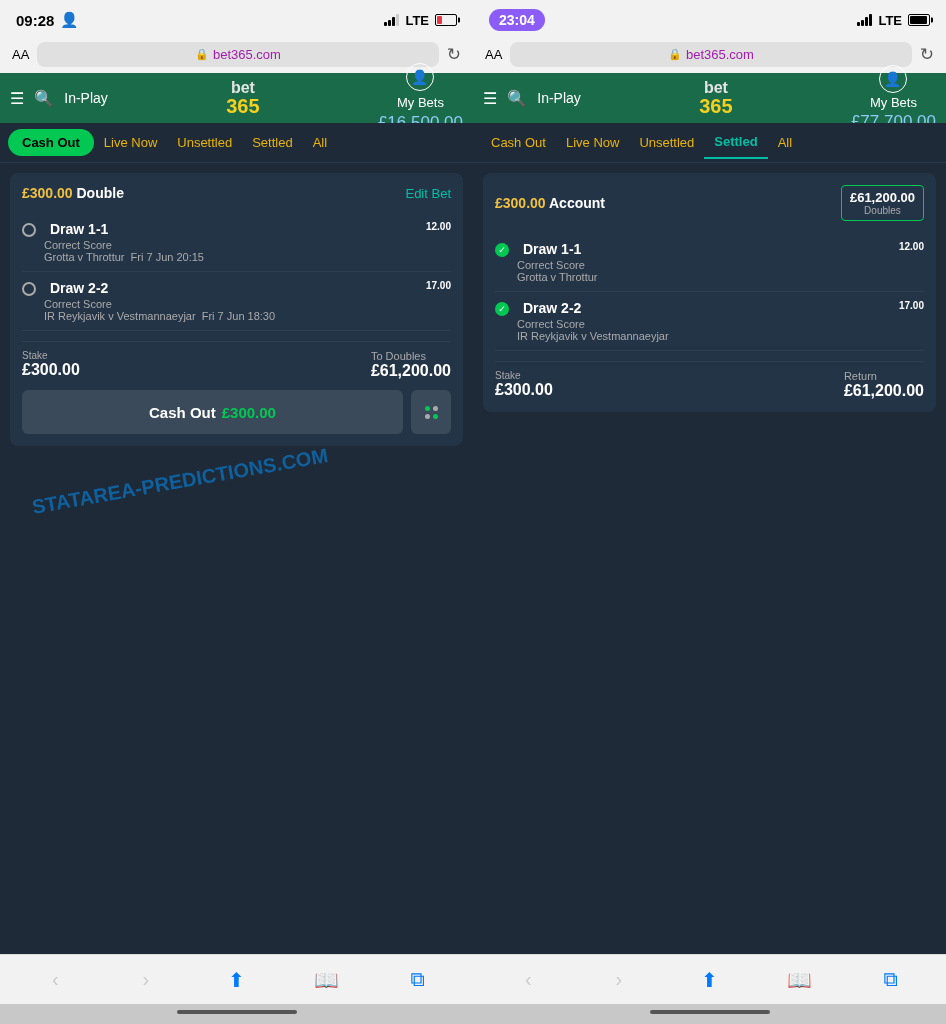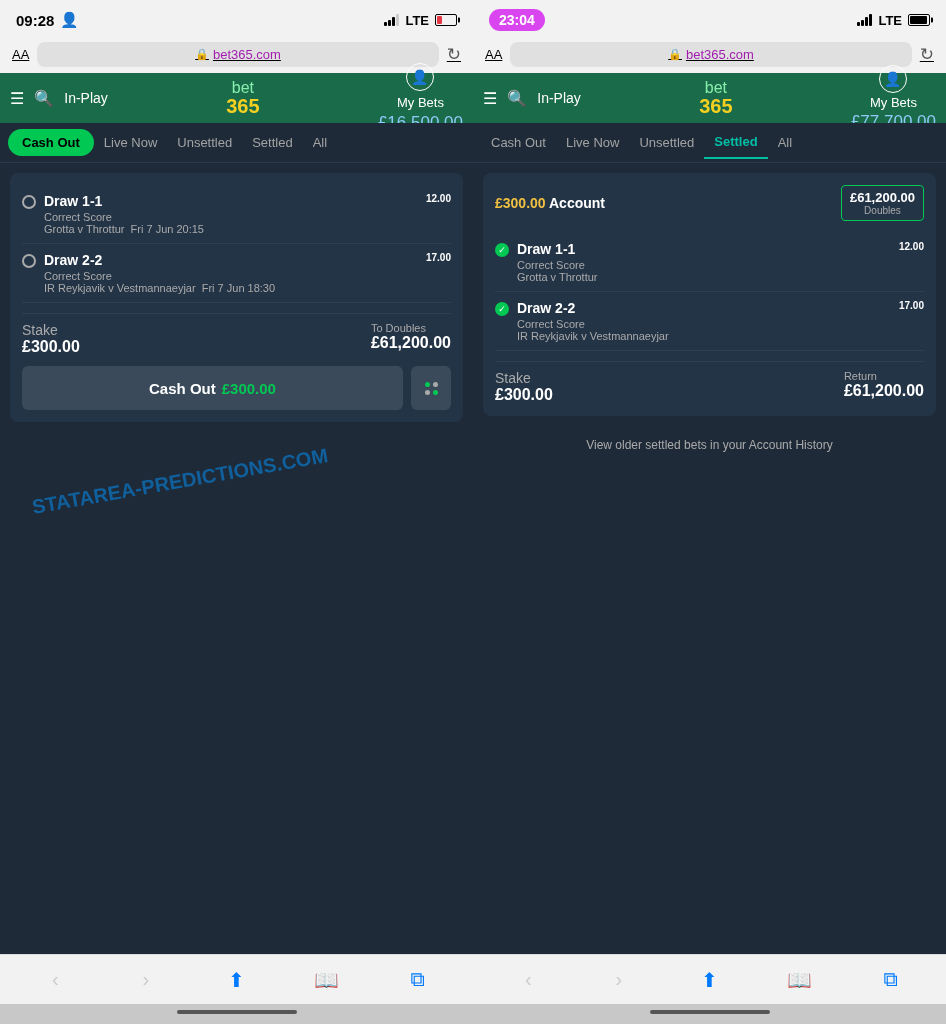--- a/index.html
+++ b/index.html
@@ -87,36 +87,35 @@
       border-radius: 0 1px 1px 0;
     }
     .battery-fill {
       height: 100%;
       border-radius: 1px;
     }
     .battery-fill.low { background: #e63946; width: 30%; }
     .battery-fill.full { background: #000; width: 95%; }
     
     .timer-badge {
-      background: #d946ef;
+      background: #8b5cf6;
       color: white;
       font-size: 14px;
       font-weight: 700;
       padding: 3px 10px;
       border-radius: 14px;
     }
 
     
     .browser-bar {
       background: #f2f2f2;
       padding: 6px 12px;
       display: flex;
       align-items: center;
       gap: 8px;
-      text-decoration: underline;
     }
     .aa-text {
       font-size: 13px;
       color: #000;
       font-weight: 500;
     }
     .url-bar {
       flex: 1;
       background: #e0e0e0;
       border-radius: 8px;
@@ -150,22 +149,22 @@
       font-size: 14px;
       color: white;
       font-weight: 500;
     }
     .bet365-logo {
       text-align: center;
       line-height: 1;
     }
     .bet365-bet {
       font-size: 16px;
-      font-weight: 400;
-      color: #86efac;
+      font-weight: 700;
+      color: #e5e5e5;
       margin-top: 12px;
     }
     .bet365-365 {
       font-size: 20px;
       font-weight: 800;
       color: #f5d020;
     }
     .nav-mybets {
       font-size: 13px;
       color: white;
@@ -200,21 +199,21 @@
       display: flex;
       align-items: center;
       padding: 0 8px;
       height: 40px;
       gap: 0;
       border-bottom: 1px solid #2a3a4a;
     }
     .tab-item {
       padding: 8px 10px;
       font-size: 13px;
-      color: #a3a3a3;
+      color: #eab308;
       cursor: pointer;
       white-space: nowrap;
     }
     .tab-item.active-green {
       background: #00c853;
       color: #000;
       border-radius: 20px;
       font-weight: 600;
       padding: 6px 14px;
     }
@@ -279,21 +278,21 @@
       border-bottom: none;
     }
     .selection-row {
       display: flex;
       justify-content: space-between;
       align-items: flex-start;
     }
     .selection-left {
       display: flex;
       align-items: flex-start;
-      gap: 8px;
+      gap: 14px;
     }
     .sel-indicator {
       width: 14px;
       height: 14px;
       border-radius: 50%;
       border: 2px solid #aaa;
       margin-top: 2px;
       flex-shrink: 0;
     }
     .sel-indicator.won {
@@ -323,21 +322,21 @@
     }
 
     .stake-row {
       display: flex;
       justify-content: space-between;
       margin-top: 10px;
       padding-top: 8px;
       border-top: 1px solid #2e3f52;
     }
     .stake-col label {
-      font-size: 14px;
+      font-size: 10px;
       color: #aaa;
       display: block;
     }
     .stake-col .value {
       font-size: 16px;
       color: white;
       font-weight: 700;
     }
     .return-col label {
       font-size: 11px;
@@ -512,20 +511,27 @@
     <div class="tabs-bar">
       <div class="tab-item active-green">Cash Out</div>
       <div class="tab-item">Live Now</div>
       <div class="tab-item">Unsettled</div>
       <div class="tab-item">Settled</div>
       <div class="tab-item">All</div>
     </div>
 
     <div class="content">
       <div class="bet-card">
+        <div class="bet-header">
+          <div class="bet-title">
+            <span style="color:#f0c040;">£300.00</span>
+            <span>Double</span>
+          </div>
+          <span class="edit-bet-btn">Edit Bet</span>
+        </div>
 
         <div class="selection">
           <div class="selection-row">
             <div class="selection-left">
               <div class="sel-indicator"></div>
               <span class="sel-name">Draw 1-1</span>
             </div>
             <span class="sel-odds">12.00</span>
           </div>
           <div class="sel-meta">Correct Score<br>Grotta v Throttur&nbsp;&nbsp;Fri 7 Jun 20:15</div>
@@ -680,21 +686,20 @@
             <span class="value">£300.00</span>
           </div>
           <div class="return-col">
             <label>Return</label>
             <span class="value">£61,200.00</span>
           </div>
         </div>
 
       </div>
 
-      <div class="view-history">View older settled bets in your Account History</div>
     </div>
 
     <div class="ios-bottom">
       <span class="ios-nav-btn disabled">‹</span>
       <span class="ios-nav-btn disabled">›</span>
       <span class="ios-nav-btn">⬆</span>
       <span class="ios-nav-btn">📖</span>
       <span class="ios-nav-btn">⧉</span>
     </div>
   </div>

